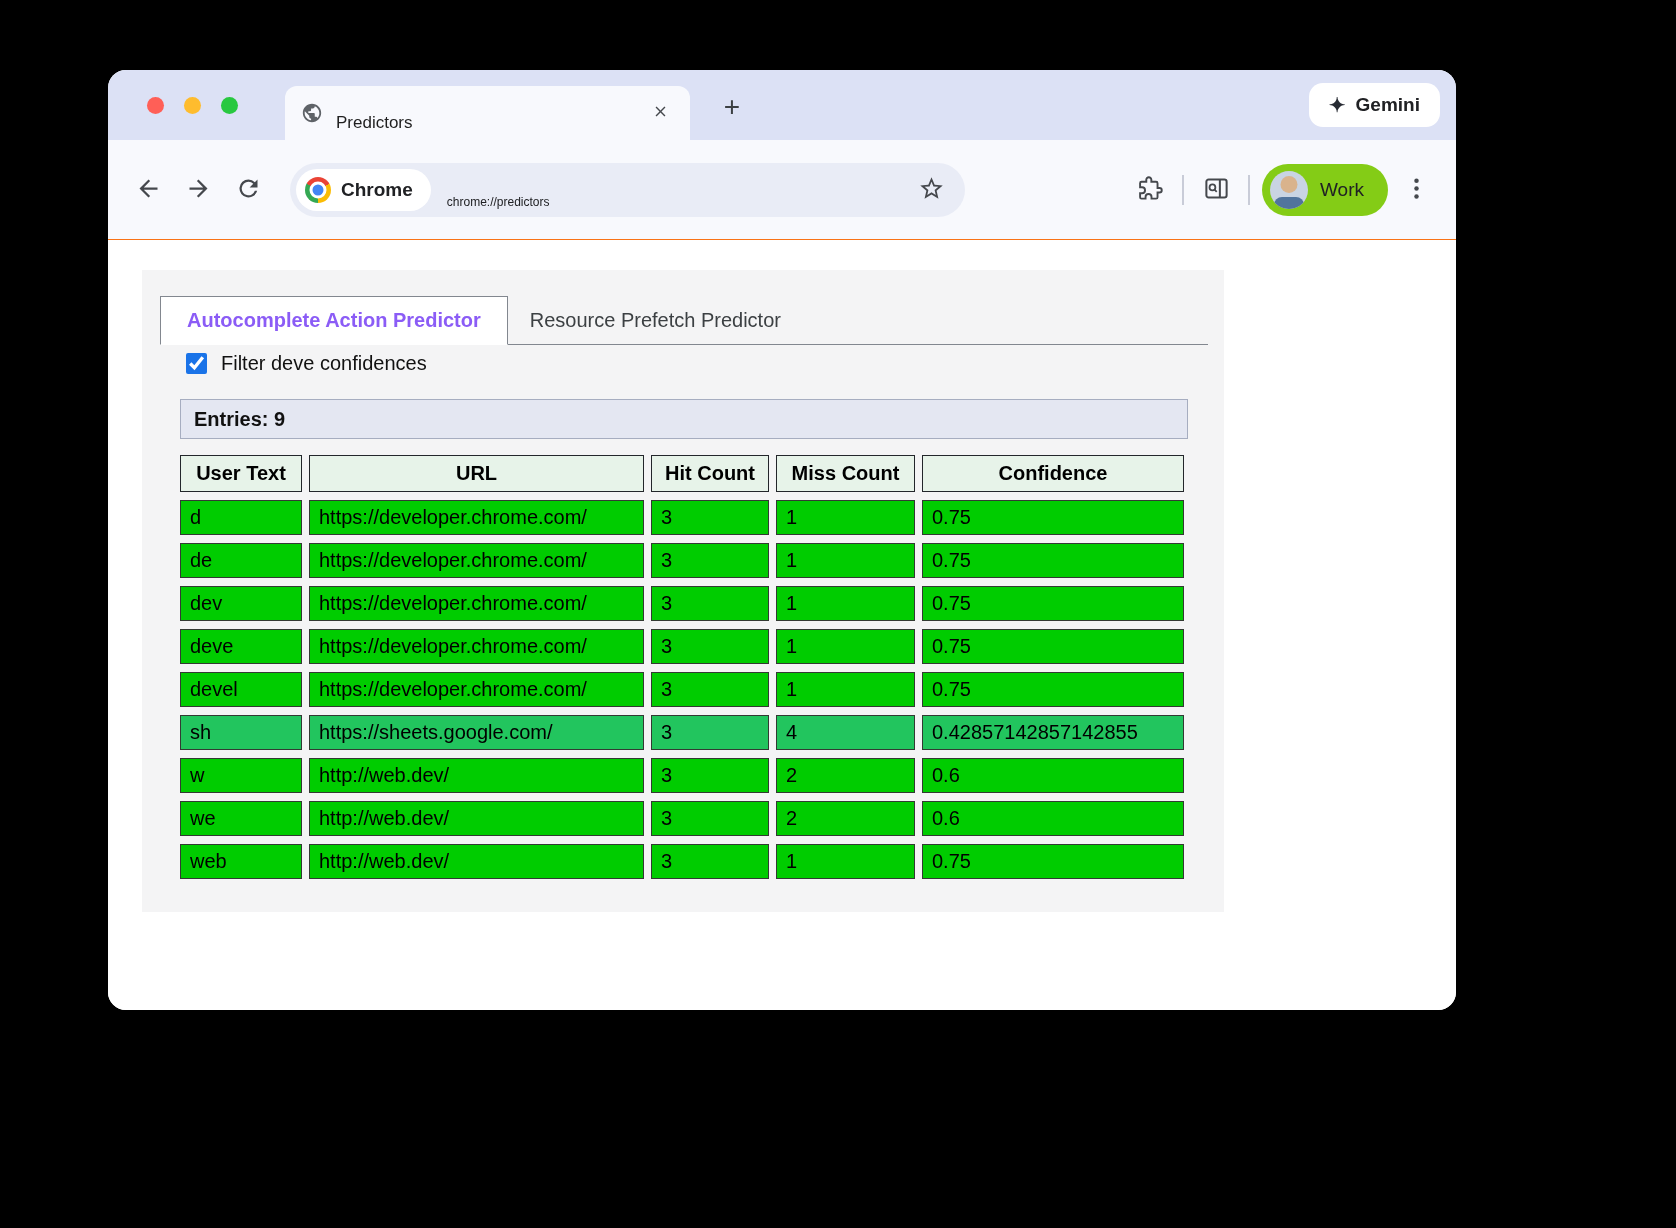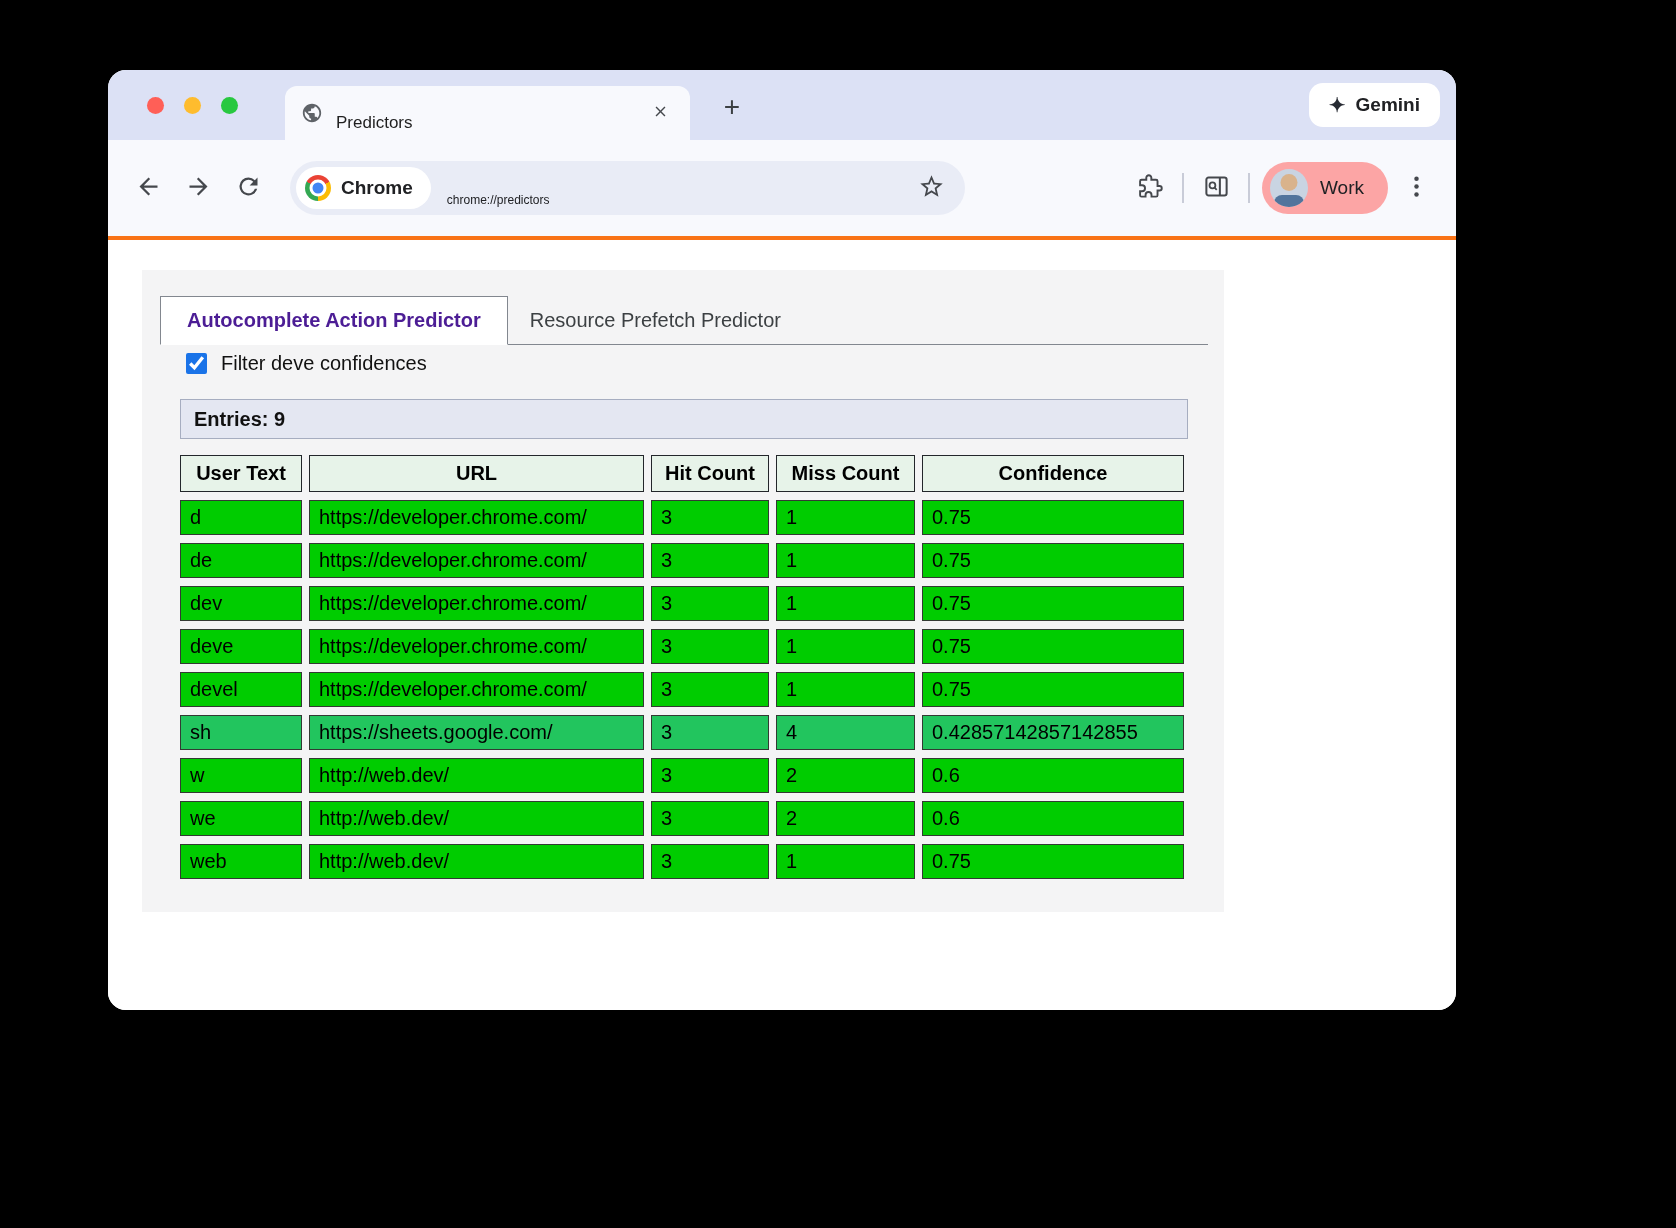--- a/index.html
+++ b/index.html
@@ -21,53 +21,53 @@
                display:flex; align-items:center; justify-content:center; cursor:pointer; }
   .newtab { position:absolute; left:604px; top:17px; width:40px; height:40px; border:none; background:transparent;
             font-size:28px; color:#3c4043; border-radius:50%; cursor:pointer; font-family:"Liberation Sans", sans-serif; }
   .gemini { position:absolute; right:16px; top:13px; height:44px; background:#fff; border:none; border-radius:14px;
             display:flex; align-items:center; gap:10px; padding:0 20px; font-size:19px; font-weight:600;
             color:#202124; cursor:pointer; font-family:"Liberation Sans", sans-serif; }
   .sparkle { font-size:20px; color:#272b33; }
 
   
   .toolbar { position:relative; height:100px; background:#f8f9fd; display:flex; align-items:center;
-             padding:0 20px; border-bottom:4px solid #f97316; }
+             padding:0 20px; border-bottom:1px solid #f97316; }
   .icon-btn { width:40px; height:40px; border:none; background:transparent; border-radius:50%; flex:none;
               display:flex; align-items:center; justify-content:center; cursor:pointer; }
   .icon-btn svg { width:27px; height:27px; fill:#45484d; }
   .mr10 { margin-right:10px; } .mr22 { margin-right:22px; }
   .addressbar { width:675px; height:54px; background:#e9ecf6; border-radius:27px; display:flex; align-items:center;
                 padding:0 14px 0 6px; flex:none; cursor:text; }
   .chrome-chip { height:42px; background:#fff; border-radius:21px; display:flex; align-items:center; gap:10px;
                  padding:0 18px 0 9px; flex:none; border:none; cursor:pointer; }
   .chrome-logo { width:26px; height:26px; border-radius:50%; position:relative; flex:none;
                  background:conic-gradient(from -60deg, #ea4335 0 120deg, #fbbc05 120deg 240deg, #34a853 240deg 360deg); }
   .chrome-logo::after { content:""; position:absolute; left:50%; top:50%; width:11px; height:11px;
                         transform:translate(-50%,-50%); background:#4285f4; border:3px solid #fff; border-radius:50%; }
   .chip-label { font-size:19px; font-weight:600; color:#202124; font-family:"Liberation Sans", sans-serif; }
   .url-text { margin-left:16px; font-size:12px; color:#202124; flex:1; white-space:nowrap; overflow:hidden;margin-top:24px; }
   .toolbar-spacer { flex:1; }
   .vdivider { width:2px; height:30px; background:#c9ccd8; margin:0 12px; flex:none; }
-  .profile { height:52px; background:#fca5a5; border:none; border-radius:26px; display:flex; align-items:center;
+  .profile { height:52px; background:#84cc16; border:none; border-radius:26px; display:flex; align-items:center;
              gap:12px; padding:0 24px 0 8px; cursor:pointer; flex:none; margin-right:8px; font-family:"Liberation Sans", sans-serif;text-align:center; }
   .avatar { width:38px; height:38px; border-radius:50%; background:#c9d4e2; position:relative; overflow:hidden; flex:none; }
   .avatar::before { content:""; position:absolute; left:50%; top:5px; transform:translateX(-50%);
                     width:17px; height:17px; border-radius:50%; background:#d9b38c; }
   .avatar::after { content:""; position:absolute; left:50%; bottom:-4px; transform:translateX(-50%);
                    width:30px; height:16px; border-radius:8px 8px 0 0; background:#51749c; }
   .profile-label { font-size:19px; color:#202124; }
 
   
   .page { position:relative; height:770px; background:#fff; }
   .content { position:absolute; left:34px; top:30px; width:1082px; height:642px; background:#f4f4f5; }
 
   .predictor-tabs { position:absolute; left:18px; top:26px; right:16px; display:flex; align-items:flex-end;
                     border-bottom:1px solid #82878f; }
-  .ptab { font-size:20px; color:#4c1d95; cursor:pointer; white-space:nowrap; }
+  .ptab { font-size:20px; color:#8b5cf6; cursor:pointer; white-space:nowrap; }
   .ptab.active { font-weight:700; background:#fff; border:1px solid #82878f; border-bottom:1px solid #fff;
                  margin-bottom:-1px; padding:12px 26px; }
   .ptab.inactive { color:#3c4043; padding:12px 22px; }
 
   .filter-row { position:absolute; left:44px; top:82px; display:flex; align-items:center; gap:14px; }
   .filter-row input { width:21px; height:21px; accent-color:#1a73e8; cursor:pointer; }
   .filter-label { font-size:20px; color:#111; }
 
   .entries { position:absolute; left:38px; top:129px; width:1008px; height:40px; background:#e4e7f2;
              border:1px solid #a6adc0; display:flex; align-items:center; padding:0 13px;

